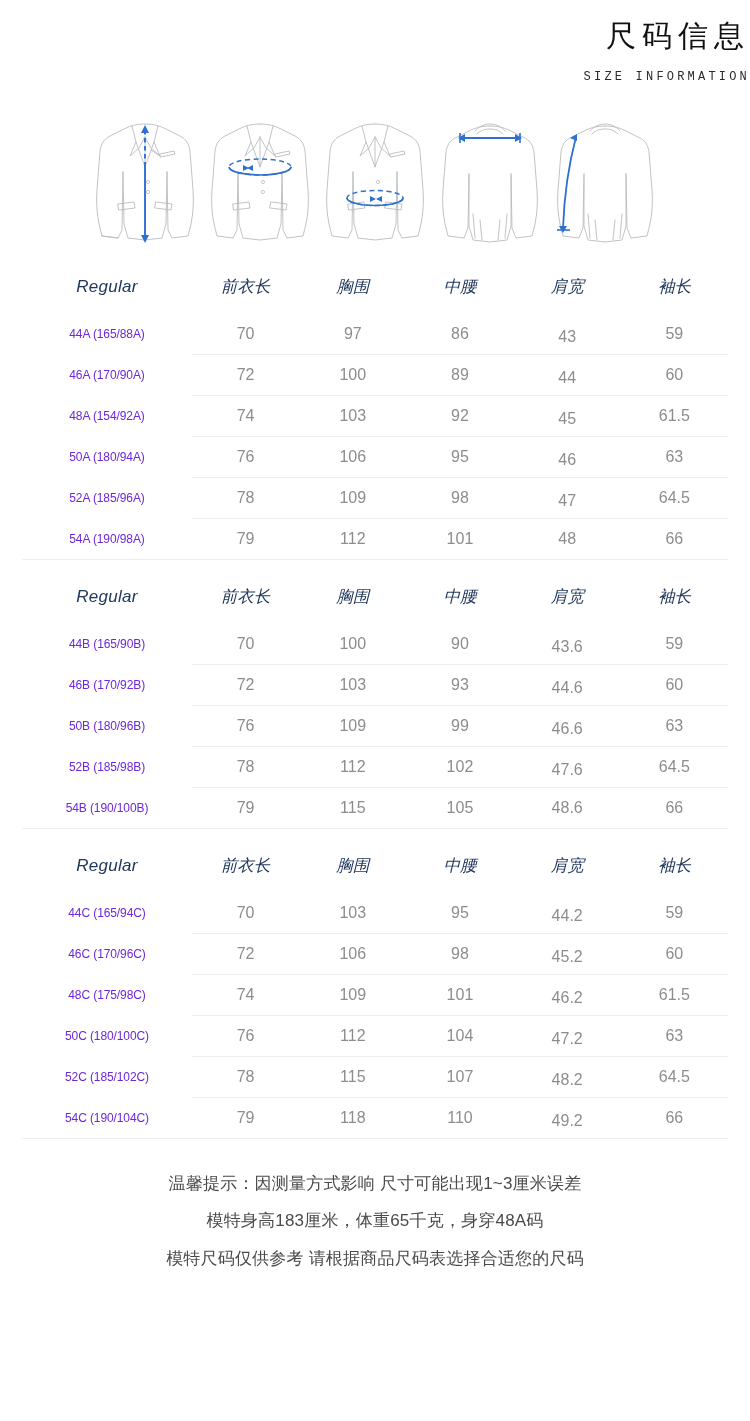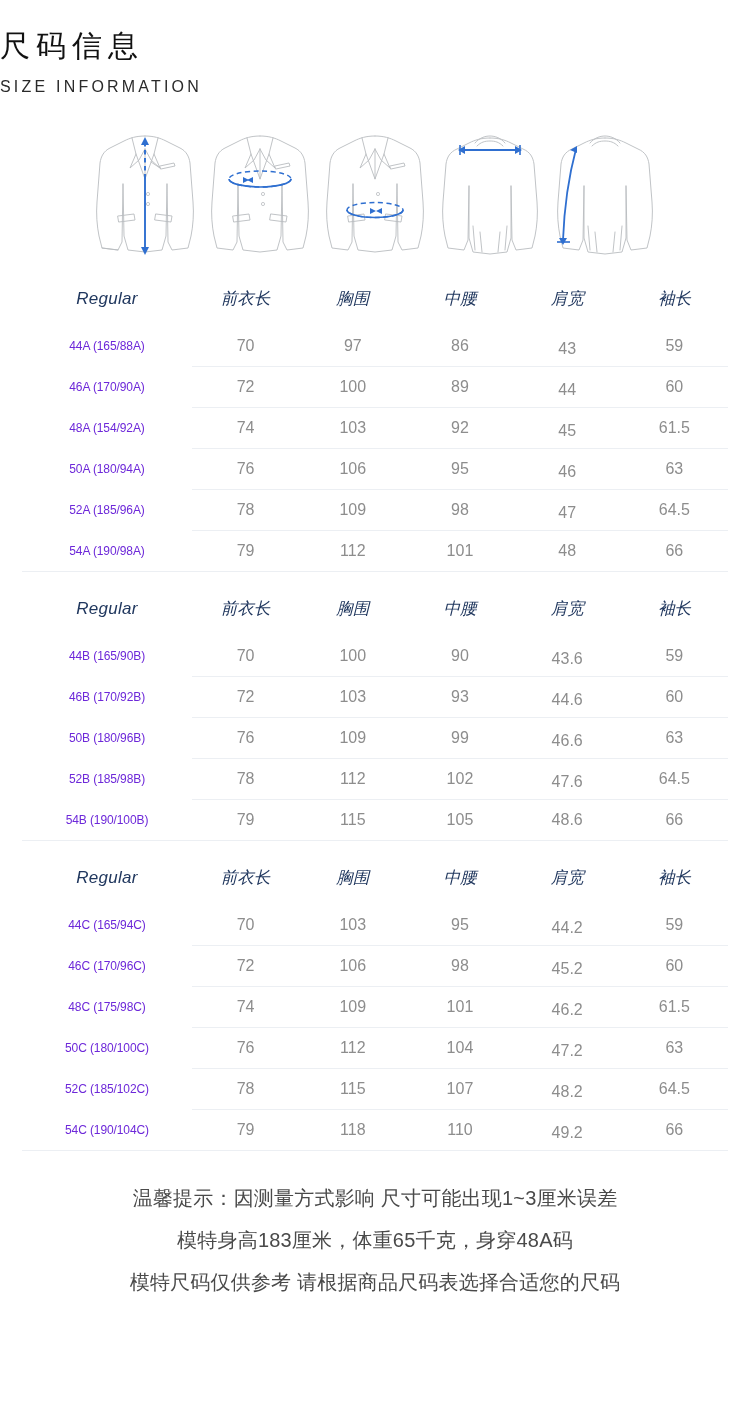--- a/index.html
+++ b/index.html
@@ -10,33 +10,34 @@
   body {
     width: 750px;
     height: 1421px;
     font-family: "Liberation Sans", "DejaVu Sans", sans-serif;
     -webkit-font-smoothing: antialiased;
     overflow: hidden;
   }
 
   
   .header {
-    text-align: left;
-    padding-top: 28px;
+    text-align: right;
+    padding-top: 20px;
+    font-family: Liberation Mono, monospace;
   }
   .title-cn {
     font-size: 30px;
     letter-spacing: 6px;
     color: #111111;
     font-weight: 400;
     line-height: 1.2;
     margin: 0;
   }
   .title-en {
-    font-size: 16px;
+    font-size: 12px;
     letter-spacing: 3.2px;
     color: #2a2a2a;
     font-weight: 400;
     margin: 14px 0 0 0;
   }
 
   
   .illustrations {
     margin-top: 28px;
     height: 136px;
@@ -108,21 +109,21 @@
   
   .size-table tbody td.nudge-down { padding-top: 14px; padding-bottom: 8px; }
 
   
   .footer-notes {
     margin-top: 32px;
     text-align: center;
   }
   .footer-notes p {
     margin: 0 0 11px 0;
-    font-size: 20px;
+    font-size: 17px;
     color: #4a4a4a;
     letter-spacing: 0.2px;
     line-height: 1.55;
   }
 </style>
 </head>
 <body>
 
 <div class="header">
   <h1 class="title-cn">尺码信息</h1>

